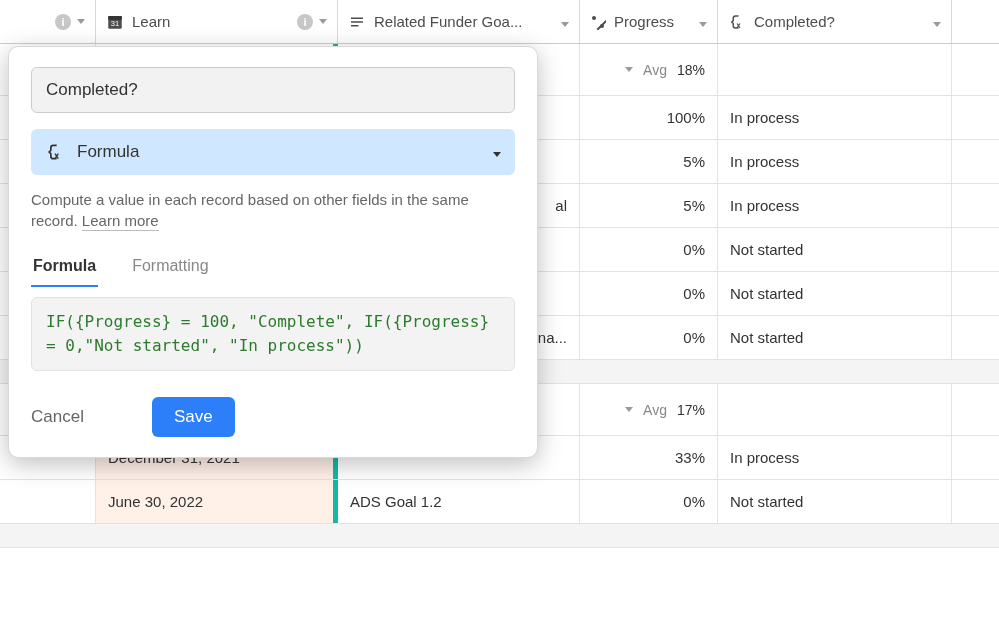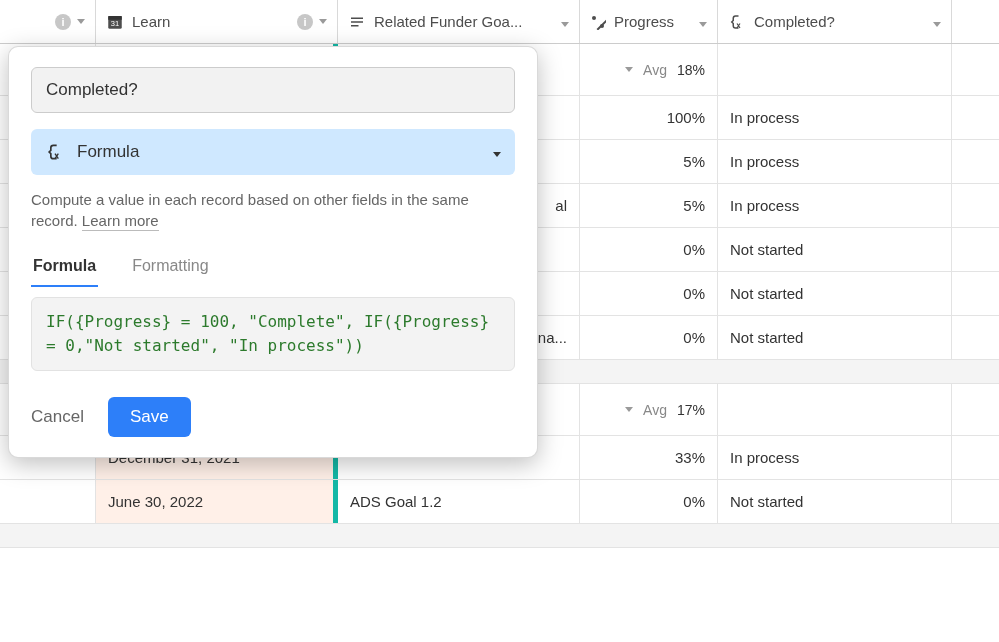--- a/index.html
+++ b/index.html
@@ -97,21 +97,21 @@
   .tab.active { color:#333; font-weight:600; border-bottom:2px solid #2d7ff9; }
   .formula-box {
     margin-top:10px; background:#f3f3f3; border:1px solid #e2e2e2;
     border-radius:6px; padding:12px 14px;
     font-family: ui-monospace, SFMono-Regular, Menlo, monospace;
     font-size:16px; color:#2c7a2c; line-height:1.5;
     white-space:pre-wrap; word-break:break-word;
   }
   .actions { display:flex; justify-content:flex-start; gap:24px; margin-top:26px; align-items:center;}
   .btn-cancel { background:none;border:none;color:#666;font-size:17px;cursor:pointer;}
-  .btn-save { background:#2d7ff9;border:none;color:#fff;font-size:17px;padding:10px 22px;border-radius:6px;cursor:pointer;}
+  .btn-save { background:#2d7ff9;border:none;color:#fff;font-size:17px;padding:10px 22px;border-radius:6px;cursor:pointer;margin-left:44px;}
 
   
   .svg-icon { display:inline-block; vertical-align:middle; }
 
 </style>
 </head>
 <body>
 
 <div class="header-row">
   <div class="header-cell">

